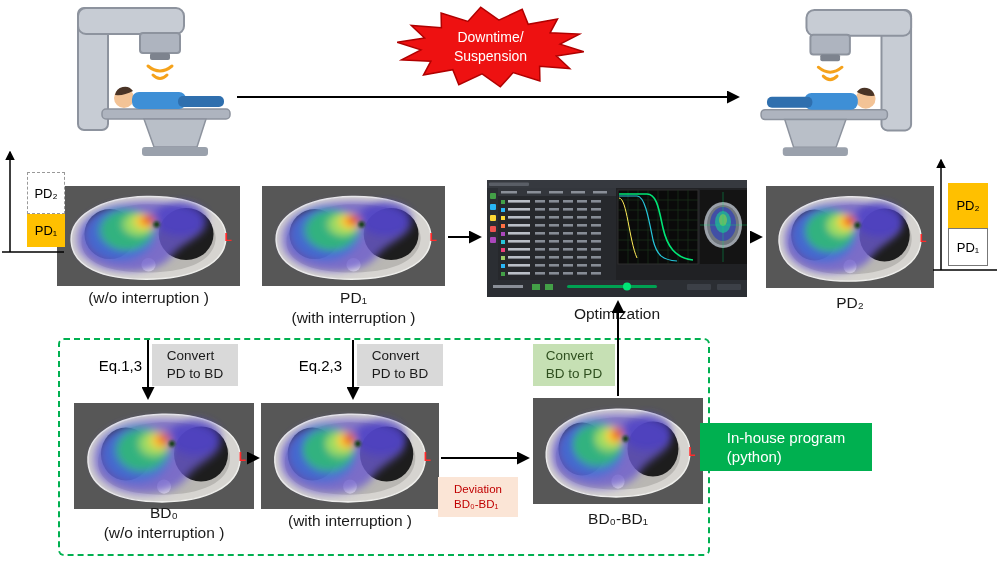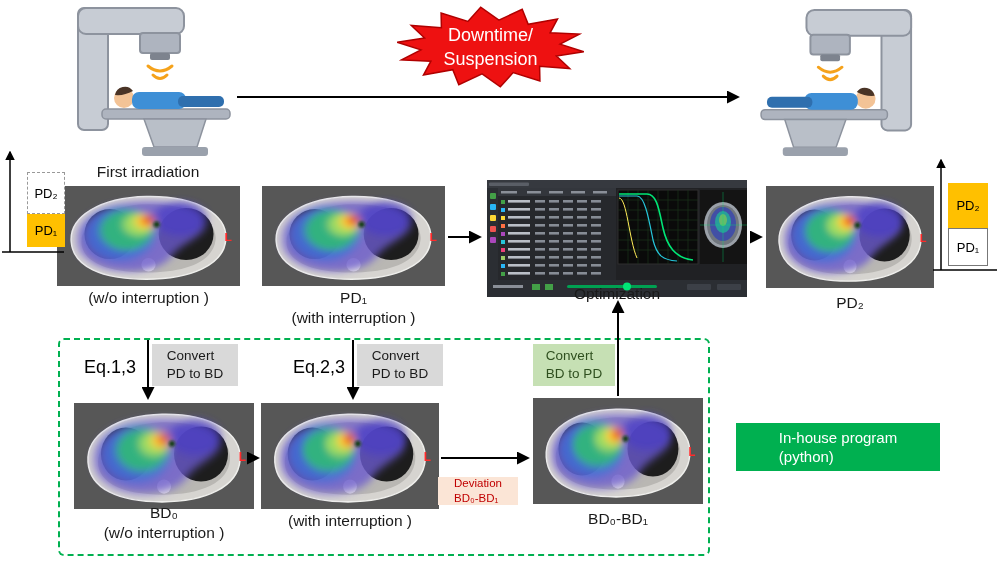--- a/index.html
+++ b/index.html
@@ -12,22 +12,22 @@
   .gray-box{background:var(--gray_box,#D9D9D9);font-size:13.5px}
   .lgreen-box{background:var(--light_green_box,#C6E0B4);font-size:13.5px;color:#2f4f1f}
   .peach-box{background:var(--peach_box,#FBE5D6);font-size:11.5px;color:#C00000}
   .green-box{background:var(--green,#00B050);font-size:15px;color:#fff}
   .scale-box{display:flex;align-items:center;justify-content:center;font-size:13px;z-index:3}
   .dashed-region{border:2px dashed var(--green,#00B050);border-radius:6px;z-index:1}
   .ct-slot svg,.linac-slot svg,.opt-slot svg{display:block;width:100%;height:100%}
   .mirrored svg{transform:scaleX(-1)}
   .overlay{pointer-events:none;z-index:4}
   .starburst-label{display:flex;align-items:center;justify-content:center;text-align:center;
-       white-space:pre-line;color:#fff;font-size:18px;line-height:1.35;z-index:3}
-  .eq-lbl{font-size:18px;z-index:2}
+       white-space:pre-line;color:#fff;font-size:14px;line-height:1.35;z-index:3}
+  .eq-lbl{font-size:15px;text-align:right;z-index:2}
 </style>
 </head>
 <body>
 
 <div class="canvas">
 
   <svg width="0" height="0" style="position:absolute" aria-hidden="true">
     <defs>
       <filter id="soft" x="-30%" y="-30%" width="160%" height="160%">
           <feGaussianBlur stdDeviation="4"></feGaussianBlur>
@@ -86,21 +86,20 @@
       <rect x="44" y="103" width="128" height="10" rx="4" fill="#aeb4bf" stroke="#8d939e" stroke-width="1.5"></rect>
       <circle cx="66" cy="92" r="10" fill="#f3c396"></circle>
       <path d="M57,89 a10,10 0 0 1 18,-4 q-9,5 -18,4 z" fill="#4a3426"></path>
       <rect x="74" y="86" width="54" height="17" rx="7" fill="#3e8fd6"></rect>
       <rect x="120" y="90" width="46" height="11" rx="5" fill="#2f6fae"></rect>
       <path d="M86,113 L148,113 L139,141 L96,141 Z" fill="#b9bfc8" stroke="#8d939e" stroke-width="1.5"></path>
       <rect x="84" y="141" width="66" height="9" rx="3" fill="#9aa1ac"></rect>
     </svg>
   </div>
 
-  <div class="abs lbl" style="left:58px;top:162px;width:180px">First irradiation</div>
 
   <div class="abs" style="left:393px;top:4px;width:195px;height:86px;z-index:3">
     <svg viewBox="0 0 195 86" style="position:absolute;left:0;top:0;width:100%;height:100%">
       <polygon points="190.8,47.8 163.4,52.1 176.7,64.5 146.6,62.2 146.9,77.0 120.1,68.6 107.3,82.8 89.1,69.8 65.8,80.7 59.8,65.7 30.5,71.1 37.9,57.2 8.5,55.9 27.9,45.8 4.2,38.2 31.6,33.9 18.3,21.5 48.4,23.8 48.1,9.0 74.9,17.4 87.7,3.2 105.9,16.2 129.2,5.3 135.2,20.3 164.5,14.9 157.1,28.8 186.5,30.1 167.1,40.2" fill="var(--starburst_red,#EE1111)" stroke="#B00000" stroke-width="1.5"></polygon>
     </svg>
     <div class="abs starburst-label" style="left:0;top:0;width:195px;height:86px">Downtime/
 Suspension</div>
   </div>
 
   <div class="abs scale-box" style="left:27px;top:172px;width:38px;height:42px;background:#fff;border:1.5px dashed #999">PD₂</div>
@@ -250,29 +249,29 @@
     </svg>
   </div>
 
   <div class="abs lbl" style="left:57px;top:288px;width:183px">
     <div>(w/o interruption )</div>
   </div>
   <div class="abs lbl" style="left:262px;top:288px;width:183px">
     <div>PD₁</div>
     <div>(with interruption )</div>
   </div>
-  <div class="abs lbl" style="left:487px;top:284px;width:260px">Optimization</div>
+  <div class="abs lbl" style="left:487px;top:304px;width:260px">Optimization</div>
   <div class="abs lbl" style="left:766px;top:293px;width:168px">PD₂</div>
 
   <div class="abs dashed-region" style="left:58px;top:338px;width:652px;height:218px"></div>
 
   <div class="abs eq-lbl" style="left:84px;top:357px;width:58px">Eq.1,3</div>
   <div class="abs box gray-box" style="left:152px;top:344px;width:86px;height:42px">Convert
 PD to BD</div>
-  <div class="abs eq-lbl" style="left:293px;top:357px;width:58px">Eq.2,3</div>
+  <div class="abs eq-lbl" style="left:284px;top:357px;width:58px">Eq.2,3</div>
   <div class="abs box gray-box" style="left:357px;top:344px;width:86px;height:42px">Convert
 PD to BD</div>
   <div class="abs box lgreen-box" style="left:533px;top:344px;width:82px;height:42px">Convert
 BD to PD</div>
 
   <div class="abs ct-slot" style="left:74px;top:403px;width:180px;height:106px;z-index:2">
     <svg viewBox="0 0 180 104" preserveAspectRatio="none">
       <rect width="180" height="104" fill="#575757"></rect>
       <path d="M14,58 C12,32 42,12 88,11 C138,10 168,30 166,56 C164,82 132,97 88,97 C44,97 16,84 14,58 Z" fill="#d6d4d0" stroke="#efefec" stroke-width="1.5"></path>
       <path d="M24,58 C24,38 50,20 88,19 C130,18 158,34 156,56 C154,78 128,90 88,90 C48,90 24,78 24,58 Z" fill="#b9b7b3"></path>
@@ -331,24 +330,24 @@
         <ellipse cx="80" cy="40" rx="15" ry="12" fill="#a8e05f" opacity="0.9"></ellipse>
         <ellipse cx="86" cy="37" rx="10" ry="8" fill="#ffd23a" opacity="0.95"></ellipse>
         <ellipse cx="89" cy="36" rx="6.5" ry="5.5" fill="#ff7a1a"></ellipse>
         <ellipse cx="90" cy="35" rx="4" ry="3.5" fill="#d43020"></ellipse>
       </g>
       <circle cx="98" cy="40" r="3" fill="#0d3d0d" filter="url(#soft2)"></circle>
       <text x="172" y="57" font-size="12" font-weight="bold" text-anchor="end" fill="#ff2a2a">L</text>
     </svg>
   </div>
 
-  <div class="abs box peach-box" style="left:438px;top:477px;width:80px;height:28px">Deviation
+  <div class="abs box peach-box" style="left:438px;top:477px;width:80px;height:40px">Deviation
 BD₀-BD₁</div>
 
-  <div class="abs box green-box" style="left:736px;top:423px;width:204px;height:48px">In-house program
+  <div class="abs box green-box" style="left:700px;top:423px;width:172px;height:48px">In-house program
 (python)</div>
 
   <div class="abs lbl" style="left:74px;top:503px;width:180px">
     <div>BD₀</div>
     <div>(w/o interruption )</div>
   </div>
   <div class="abs lbl" style="left:261px;top:511px;width:178px">
     <div>(with interruption )</div>
   </div>
   <div class="abs lbl" style="left:533px;top:509px;width:170px">BD₀-BD₁</div>

